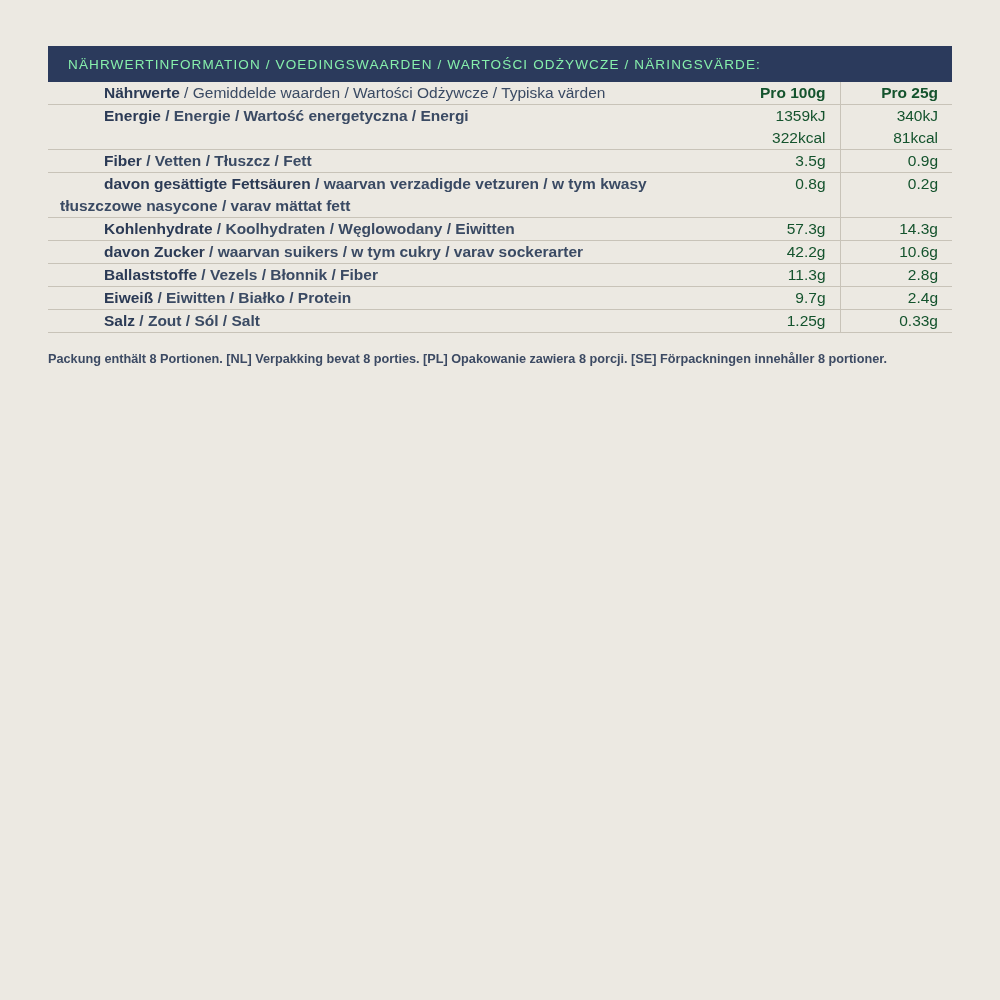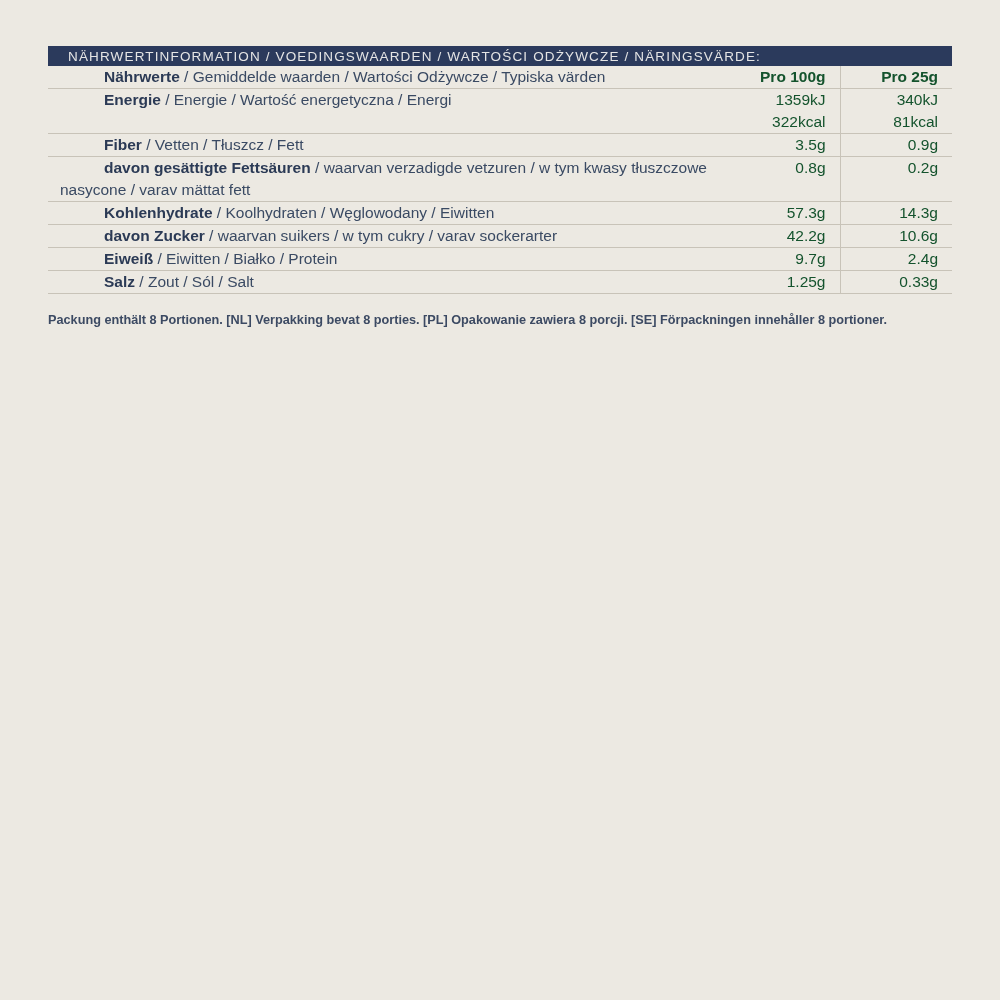--- a/index.html
+++ b/index.html
@@ -22,22 +22,22 @@
   }
   .panel {
     position: absolute;
     left: 48px;
     top: 46px;
     width: 904px;
   }
   
   .header-bar {
     background: #2b3a5c;
-    color: #e5e5e5;
-    height: 20px;
+    color: #86efac;
+    height: 36px;
     display: flex;
     align-items: center;
     padding: 0 0 0 20px;
     box-sizing: border-box;
   }
   .header-bar .title {
     font-size: 13.5px;
     letter-spacing: 1.15px;
     font-weight: 400;
     white-space: nowrap;
@@ -77,21 +77,21 @@
     font-size: 15.5px;
     line-height: 1.42;
     color: #2b3a55;
     font-weight: 300;
   }
   .cell-label .bold {
     font-weight: 700;
     margin-left: 44px;
   }
   .cell-label .light {
-    font-weight: 400;
+    font-weight: 700;
     color: #3a4a63;
   }
   .cell-num {
     text-align: right;
     font-size: 15.5px;
     line-height: 1.42;
     font-weight: 300;
     color: #14532d;
     padding-right: 14px !important;
     border-left: 1px solid #c8c3b8;
@@ -167,20 +167,25 @@
           <td class="cell-num first-num">57.3g</td>
           <td class="cell-num">14.3g</td>
         </tr>
 
         <tr class="row">
           <td class="cell-label"><span class="bold">davon Zucker</span><span class="light"> / waarvan suikers / w tym cukry / varav sockerarter</span></td>
           <td class="cell-num first-num">42.2g</td>
           <td class="cell-num">10.6g</td>
         </tr>
 
+        <tr class="row">
+          <td class="cell-label"><span class="bold">Ballaststoffe</span><span class="light"> / Vezels / Błonnik / Fiber</span></td>
+          <td class="cell-num first-num">11.3g</td>
+          <td class="cell-num">2.8g</td>
+        </tr>
 
         <tr class="row">
           <td class="cell-label"><span class="bold">Eiweiß</span><span class="light"> / Eiwitten / Białko / Protein</span></td>
           <td class="cell-num first-num">9.7g</td>
           <td class="cell-num">2.4g</td>
         </tr>
 
         <tr class="row last">
           <td class="cell-label"><span class="bold">Salz</span><span class="light"> / Zout / Sól / Salt</span></td>
           <td class="cell-num first-num">1.25g</td>

